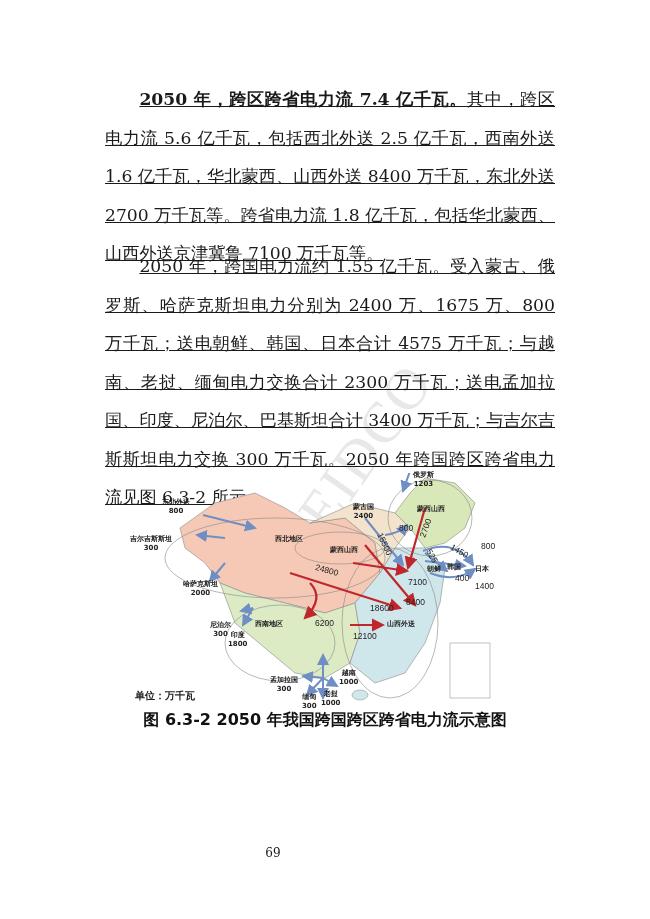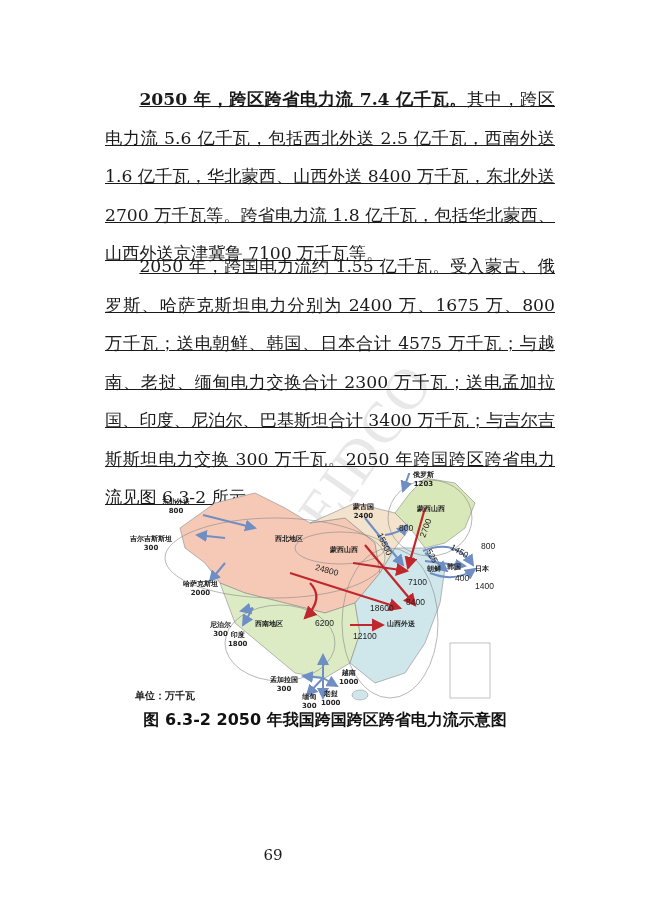--- a/index.html
+++ b/index.html
@@ -11,21 +11,21 @@
   #p1 { top:80px; }
   #p2 { top:247px; }
   .map-wrap { position:absolute; left:125px; top:473px; width:400px; height:240px; }
   .map-wrap svg { position:absolute; left:0; top:0; }
   .lbl { position:absolute; font-family:"DejaVu Sans","Liberation Sans",sans-serif; font-size:7px;
          color:#222; text-align:center; line-height:9px; white-space:nowrap; font-weight:bold; }
   .num { position:absolute; font-family:"Liberation Sans","DejaVu Sans",sans-serif; font-size:8.5px;
          color:#222; white-space:nowrap; }
   .caption { position:absolute; left:0; width:650px; top:710px; text-align:center;
              font-family:"DejaVu Sans","Liberation Sans",sans-serif; font-size:16px; font-weight:bold; color:#111; }
-  .page-number { position:absolute; left:0; width:546px; top:846px; text-align:center; font-size:15px; }
+  .page-number { position:absolute; left:0; width:546px; top:846px; text-align:center; font-size:12px; }
   .watermark { position:absolute; left:240px; top:430px; font-family:"Liberation Serif",serif;
                font-size:58px; color:rgba(190,190,190,0.35); transform:rotate(-55deg); letter-spacing:2px;
                pointer-events:none; }
 </style>
 </head>
 <body>
 
 <div class="watermark">CEIDCO</div>
 
 <div class="text-block" id="p1">

